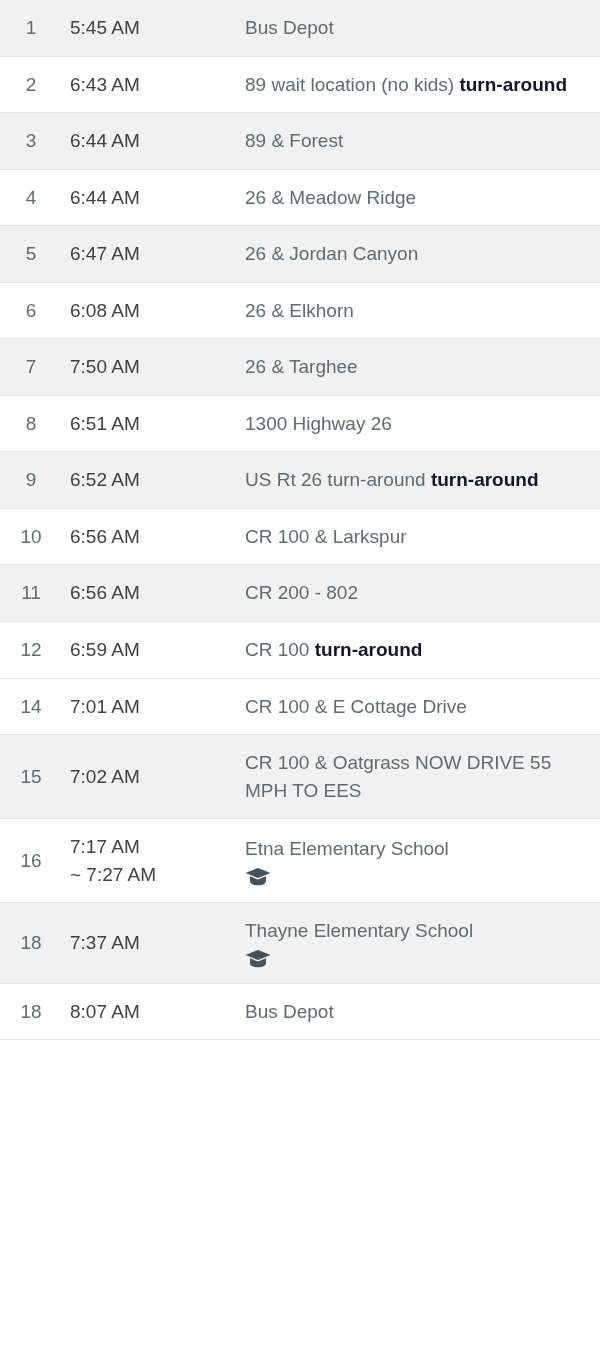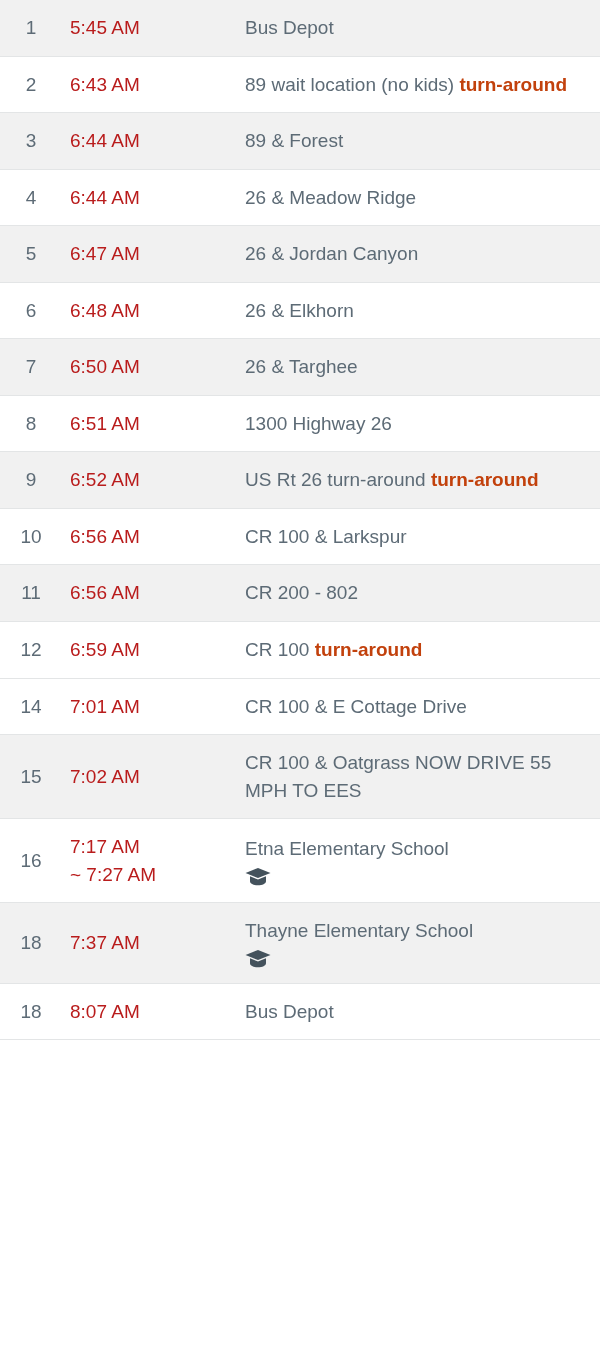--- a/index.html
+++ b/index.html
@@ -35,29 +35,29 @@
   td.col-index {
     width: 62px;
     text-align: center;
     font-size: 19px;
     color: #5d6b76;
   }
   td.col-time {
     width: 175px;
     padding-left: 8px;
     font-size: 19px;
-    color: #b91c1c;
+    color: #404040;
     white-space: pre-line;
   }
   td.col-name {
     padding-right: 18px;
     color: #5d6b76;
   }
   .turnaround {
-    color: #c2410c;
+    color: #0f172a;
     font-weight: bold;
     text-align: center;
   }
   .school-icon {
     display: block;
     margin-top: 4px;
     color: #44525c;
     line-height: 1;
   }
   .school-icon svg {
@@ -93,26 +93,26 @@
         <td class="col-time">6:44 AM</td>
         <td class="col-name"><span class="inline-name">26 &amp; Meadow Ridge</span></td>
       </tr>
       <tr class="alt">
         <td class="col-index">5</td>
         <td class="col-time">6:47 AM</td>
         <td class="col-name"><span class="inline-name">26 &amp; Jordan Canyon</span></td>
       </tr>
       <tr>
         <td class="col-index">6</td>
-        <td class="col-time">6:48 AM</td>
+        <td class="col-time">6:08 AM</td>
         <td class="col-name"><span class="inline-name">26 &amp; Elkhorn</span></td>
       </tr>
       <tr class="alt">
         <td class="col-index">7</td>
-        <td class="col-time">6:50 AM</td>
+        <td class="col-time">7:50 AM</td>
         <td class="col-name"><span class="inline-name">26 &amp; Targhee</span></td>
       </tr>
       <tr>
         <td class="col-index">8</td>
         <td class="col-time">6:51 AM</td>
         <td class="col-name"><span class="inline-name">1300 Highway 26</span></td>
       </tr>
       <tr class="alt">
         <td class="col-index">9</td>
         <td class="col-time">6:52 AM</td>

